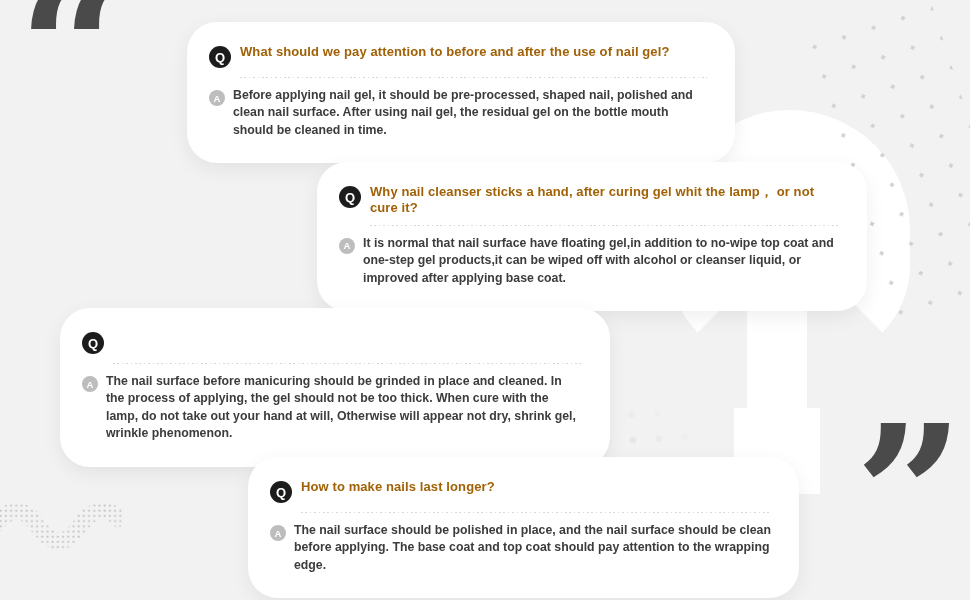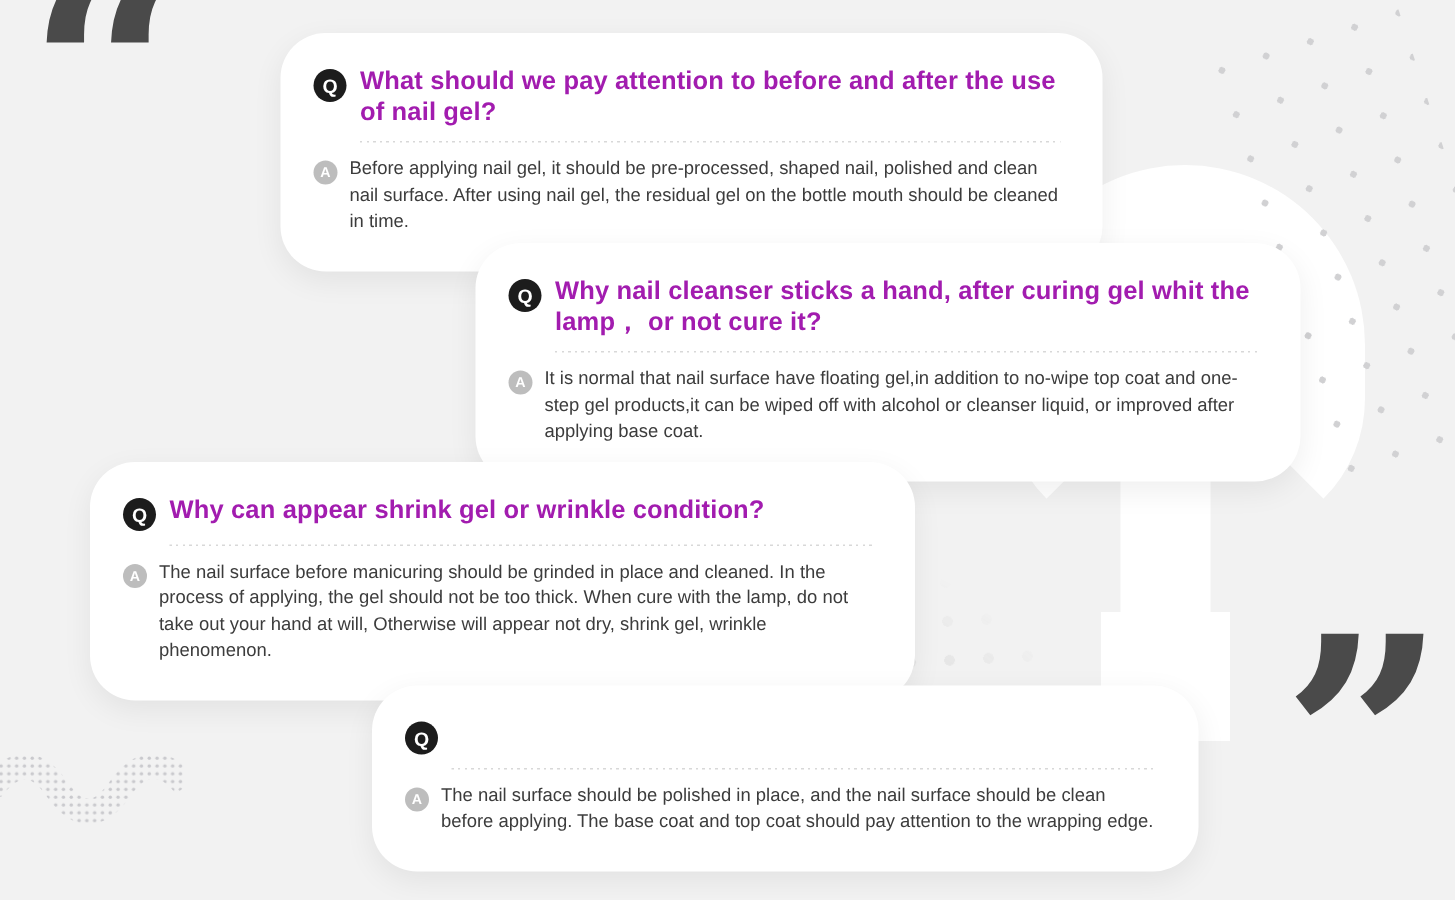--- a/index.html
+++ b/index.html
@@ -87,36 +87,37 @@
     display:flex; align-items:center; justify-content:center;
     color:#ffffff;
     font-weight:700;
     font-family:"Liberation Sans", sans-serif;
     user-select:none;
   }
   .badge-q { width:22px; height:22px; background:#1c1c1c; font-size:13px; margin-top:2px; }
   .badge-a { width:16px; height:16px; background:#bdbdbd; font-size:9.5px; margin-top:3px; }
 
   .q-text {
-    font-size:17px;
+    font-size:13px;
     font-weight:700;
-    color:#a21caf;
+    color:#a16207;
     line-height:1.22;
     letter-spacing:.1px;
   }
   .divider {
     margin:9px 0 9px 0;
     height:1px;
     background-image:repeating-linear-gradient(to right,#d8d8d8 0 1.6px, transparent 1.6px 4.4px);
   }
   .a-row { display:flex; align-items:flex-start; gap:8px; }
   .a-text {
     font-size:12.3px;
     color:#3c3c3c;
     line-height:1.42;
+    font-weight:bold;
   }
 
   
   #card-1 { left:187px; top:22px;  width:548px; }
   #card-2 { left:317px; top:162px; width:550px; }
   #card-3 { left:60px;  top:308px; width:550px; }
   #card-4 { left:248px; top:457px; width:551px; }
 
   #card-1 .divider { margin-left:31px; }
   #card-2 .divider { margin-left:31px; }
@@ -173,31 +174,31 @@
   <div class="divider"></div>
   <div class="a-row">
     <div class="badge badge-a">A</div>
     <div class="a-text">It is normal that nail surface have floating gel,in addition to no-wipe top coat and one-step gel products,it can be wiped off with alcohol or cleanser liquid, or improved after applying base coat.</div>
   </div>
 </div>
 
 <div class="card" id="card-3">
   <div class="q-row">
     <div class="badge badge-q">Q</div>
-    <div class="q-text">Why can appear shrink gel or wrinkle condition?</div>
   </div>
   <div class="divider"></div>
   <div class="a-row">
     <div class="badge badge-a">A</div>
     <div class="a-text">The nail surface before manicuring should be grinded in place and cleaned. In the process of applying, the gel should not be too thick. When cure with the lamp, do not take out your hand at will, Otherwise will appear not dry, shrink gel, wrinkle phenomenon.</div>
   </div>
 </div>
 
 <div class="card" id="card-4">
   <div class="q-row">
     <div class="badge badge-q">Q</div>
+    <div class="q-text">How to make nails last longer?</div>
   </div>
   <div class="divider"></div>
   <div class="a-row">
     <div class="badge badge-a">A</div>
     <div class="a-text">The nail surface should be polished in place, and the nail surface should be clean before applying. The base coat and top coat should pay attention to the wrapping edge.</div>
   </div>
 </div>
 
 </body></html>

